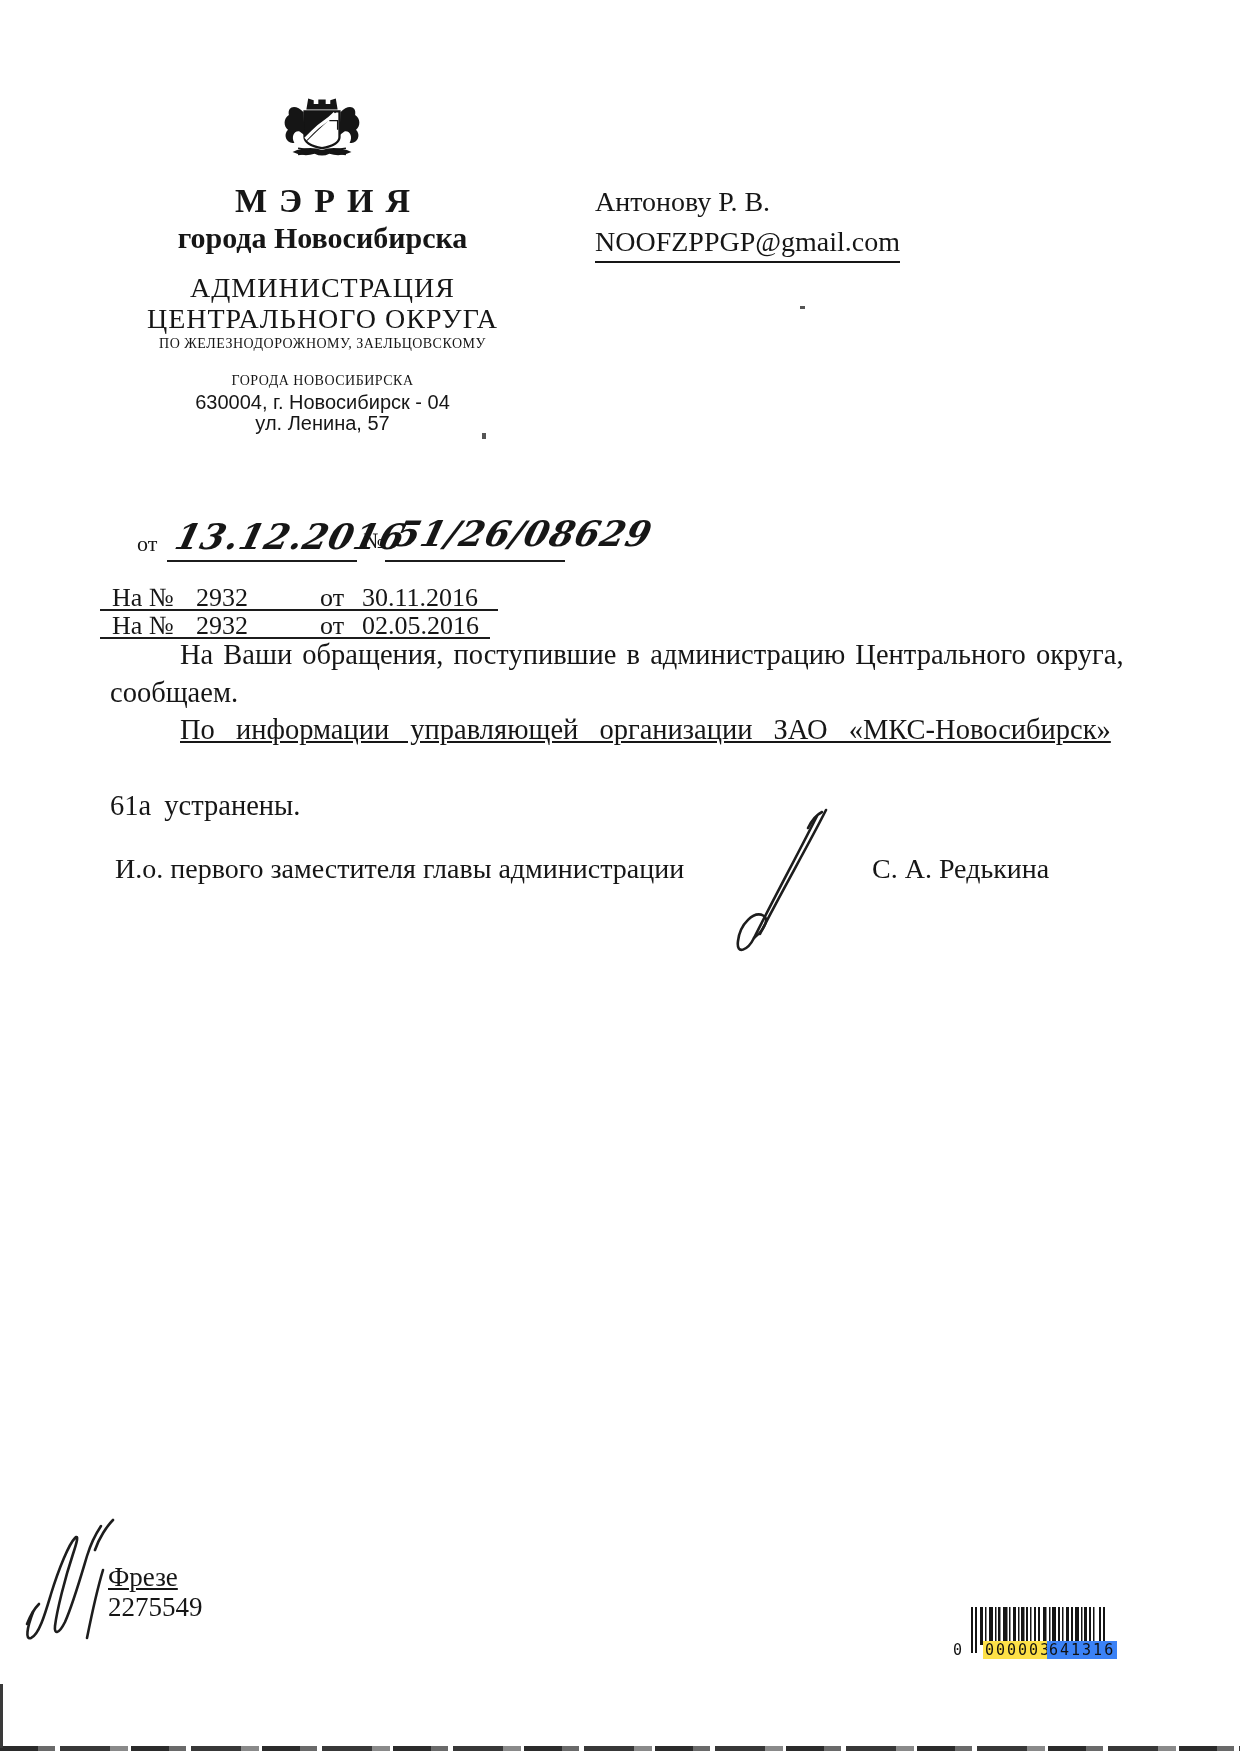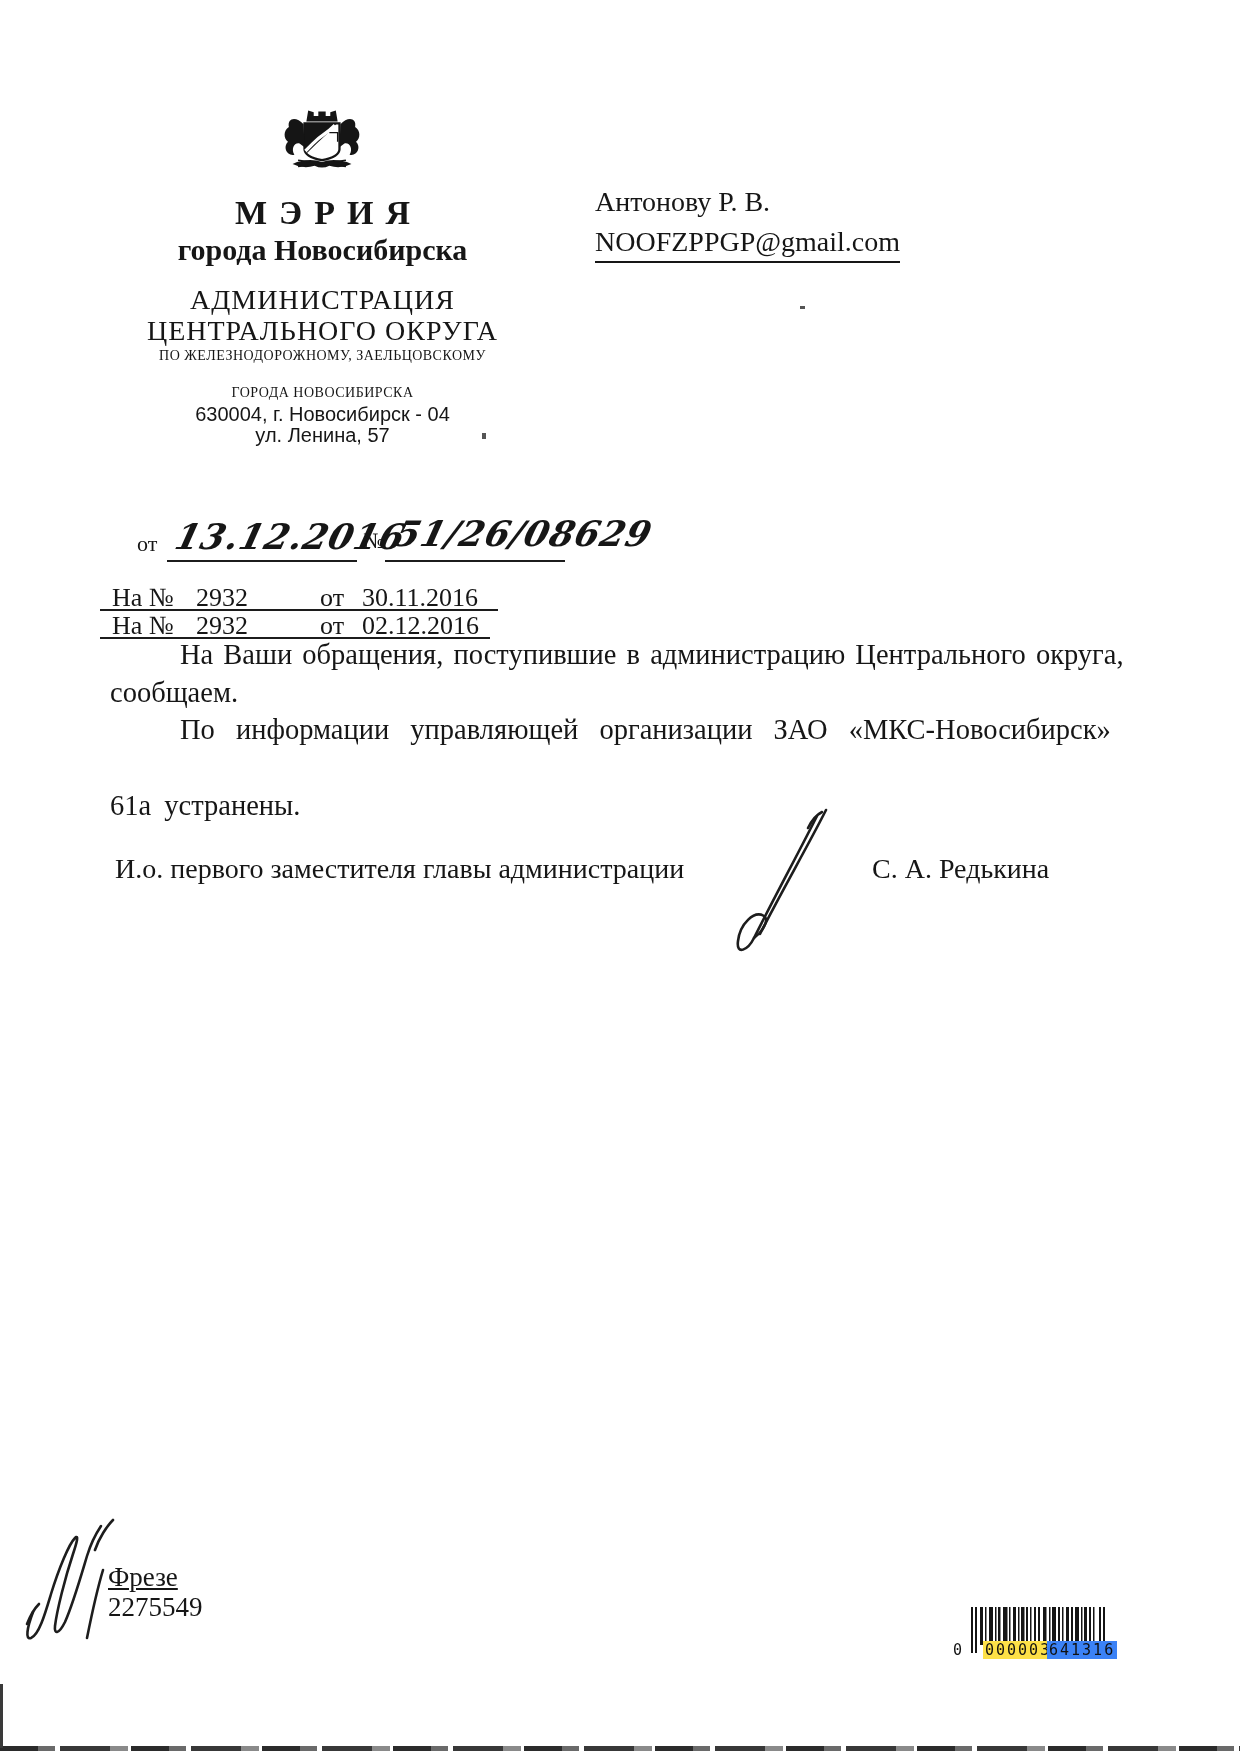--- a/index.html
+++ b/index.html
@@ -7,21 +7,21 @@
     position:relative;
     width:1240px;height:1754px;
     margin:0 auto;
     background:#ffffff;
     font-family:"Liberation Serif",serif;
     color:#161616;
     overflow:hidden;
   }
   .abs{position:absolute;}
   
-  #letterhead{position:absolute;left:85px;top:12px;width:475px;height:470px;}
+  #letterhead{position:absolute;left:85px;top:0;width:475px;height:470px;}
   .lh-line{position:absolute;left:0;width:100%;text-align:center;white-space:nowrap;}
   .t-mayor{font-size:34px;font-weight:bold;letter-spacing:12px;text-indent:12px;}
   .t-city{font-size:30px;font-weight:bold;}
   .t-admin{font-size:28px;letter-spacing:1px;}
   .t-small-serif{font-size:14px;letter-spacing:.5px;}
   .t-sans{font-family:"Liberation Sans",sans-serif;font-size:20px;}
   
   .t-recipient{font-size:28px;}
   .t-email{font-size:28px;border-bottom:2px solid #161616;padding-bottom:3px;}
   
@@ -106,27 +106,27 @@
     <span class="abs t-ref" style="left:112px;top:583px;">На №</span>
     <span class="abs t-ref" style="left:196px;top:583px;">2932</span>
     <span class="abs t-ref" style="left:320px;top:583px;">от</span>
     <span class="abs t-ref" style="left:362px;top:583px;">30.11.2016</span>
     <div class="abs rule" style="left:100px;top:609px;width:398px;"></div>
   </div>
   <div>
     <span class="abs t-ref" style="left:112px;top:611px;">На №</span>
     <span class="abs t-ref" style="left:196px;top:611px;">2932</span>
     <span class="abs t-ref" style="left:320px;top:611px;">от</span>
-    <span class="abs t-ref" style="left:362px;top:611px;">02.12.2016</span>
+    <span class="abs t-ref" style="left:362px;top:611px;">02.05.2016</span>
     <div class="abs rule" style="left:100px;top:637px;width:390px;"></div>
   </div>
 
   <div class="abs bline indent ws3" style="left:110px;top:639px;">На Ваши обращения, поступившие в администрацию Центрального округа,</div>
   <div class="abs bline" style="left:110px;top:677px;">сообщаем.</div>
-  <div class="abs bline indent ws14" style="left:110px;top:714px;">По информации управляющей организации ЗАО «МКС-Новосибирск»</div>
+  <div class="abs bline indent ws14" style="left:110px;top:714px;text-decoration:underline;">По информации управляющей организации ЗАО «МКС-Новосибирск»</div>
   <div class="abs bline ws6" style="left:110px;top:790px;">61а устранены.</div>
 
   <div class="abs t-sig" style="left:115px;top:853px;">И.о. первого заместителя главы администрации</div>
 
   <div class="abs" style="left:712px;top:806px;">
     <svg width="128" height="152" viewBox="0 0 128 152" fill="none" stroke="#1d1d1d" stroke-width="2.6" stroke-linecap="round">
       <path d="M114,4 C98,36 66,92 48,128"></path>
       <path d="M105,10 C90,40 60,96 42,132"></path>
       <path d="M42,132 C36,144 24,150 26,135 C28,118 42,104 52,110 C58,114 50,126 42,132"></path>
       <path d="M96,22 C100,14 106,8 110,6"></path>

